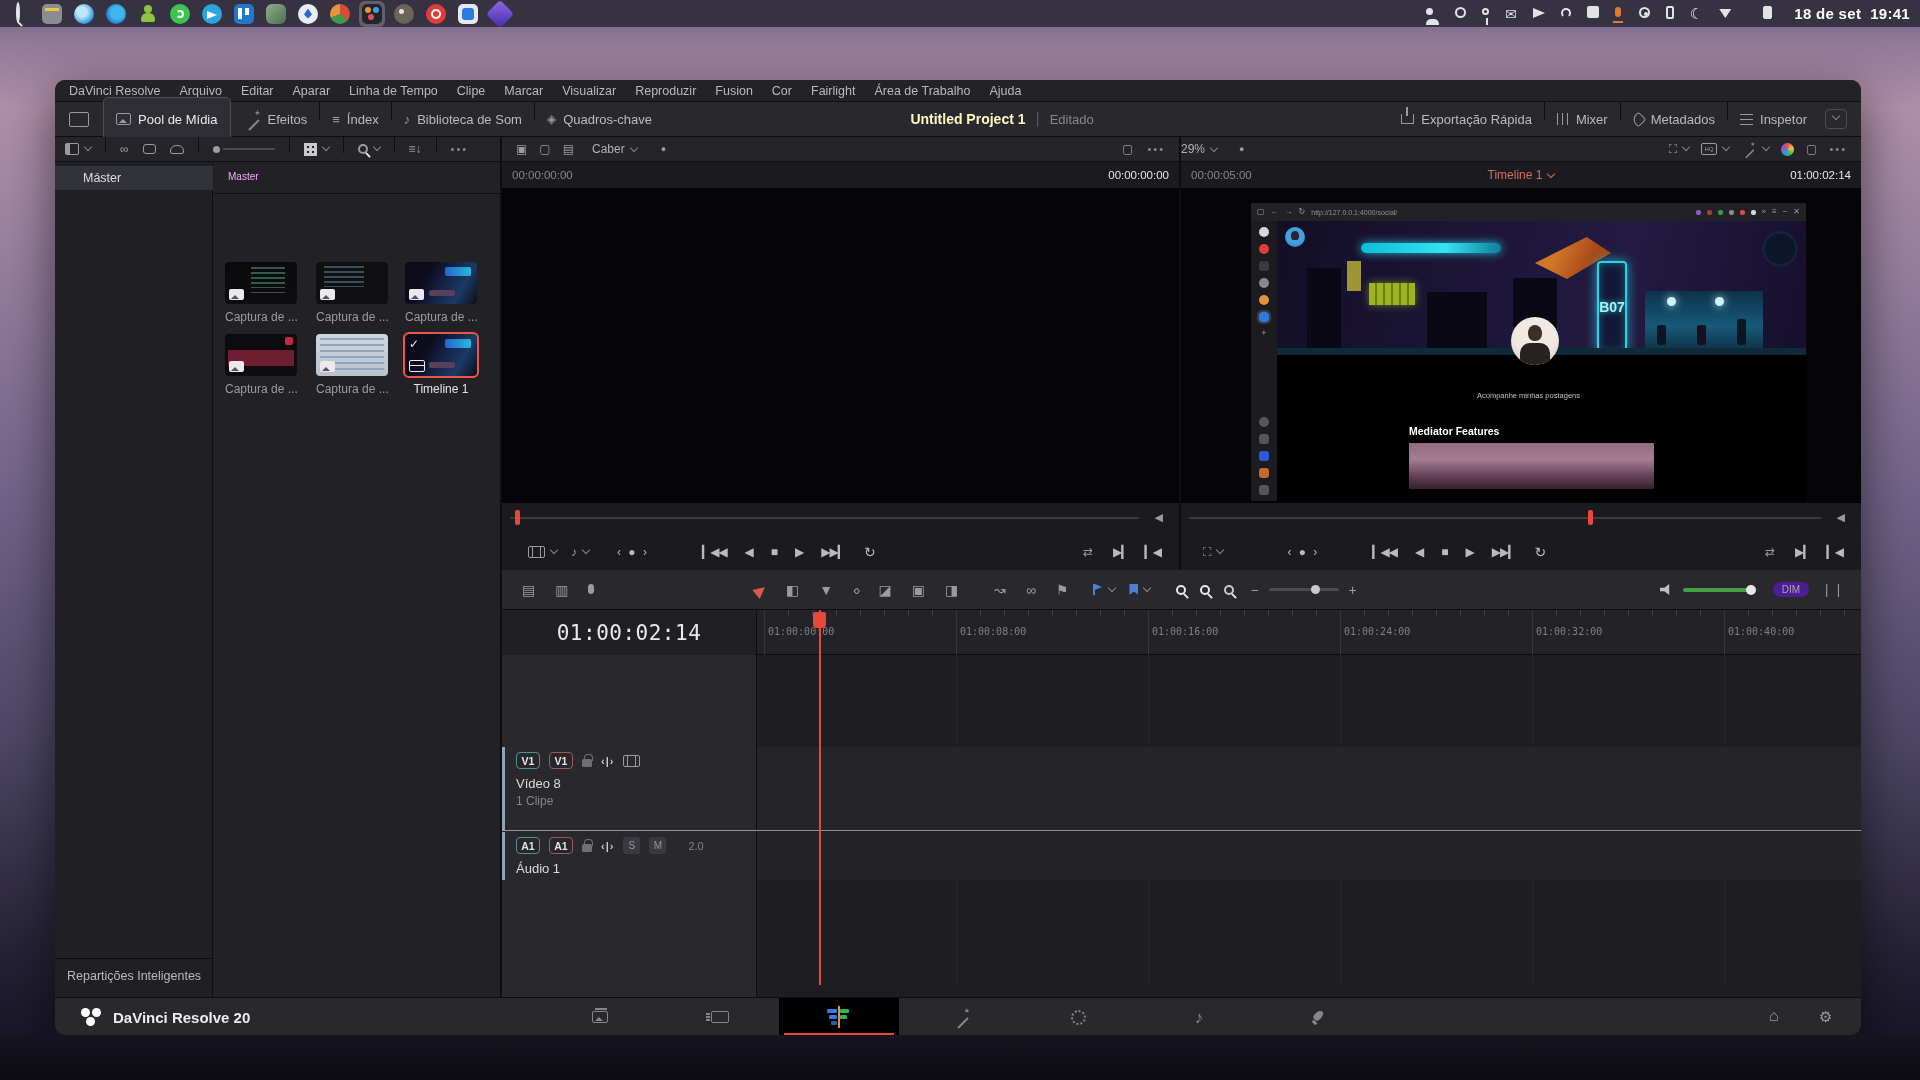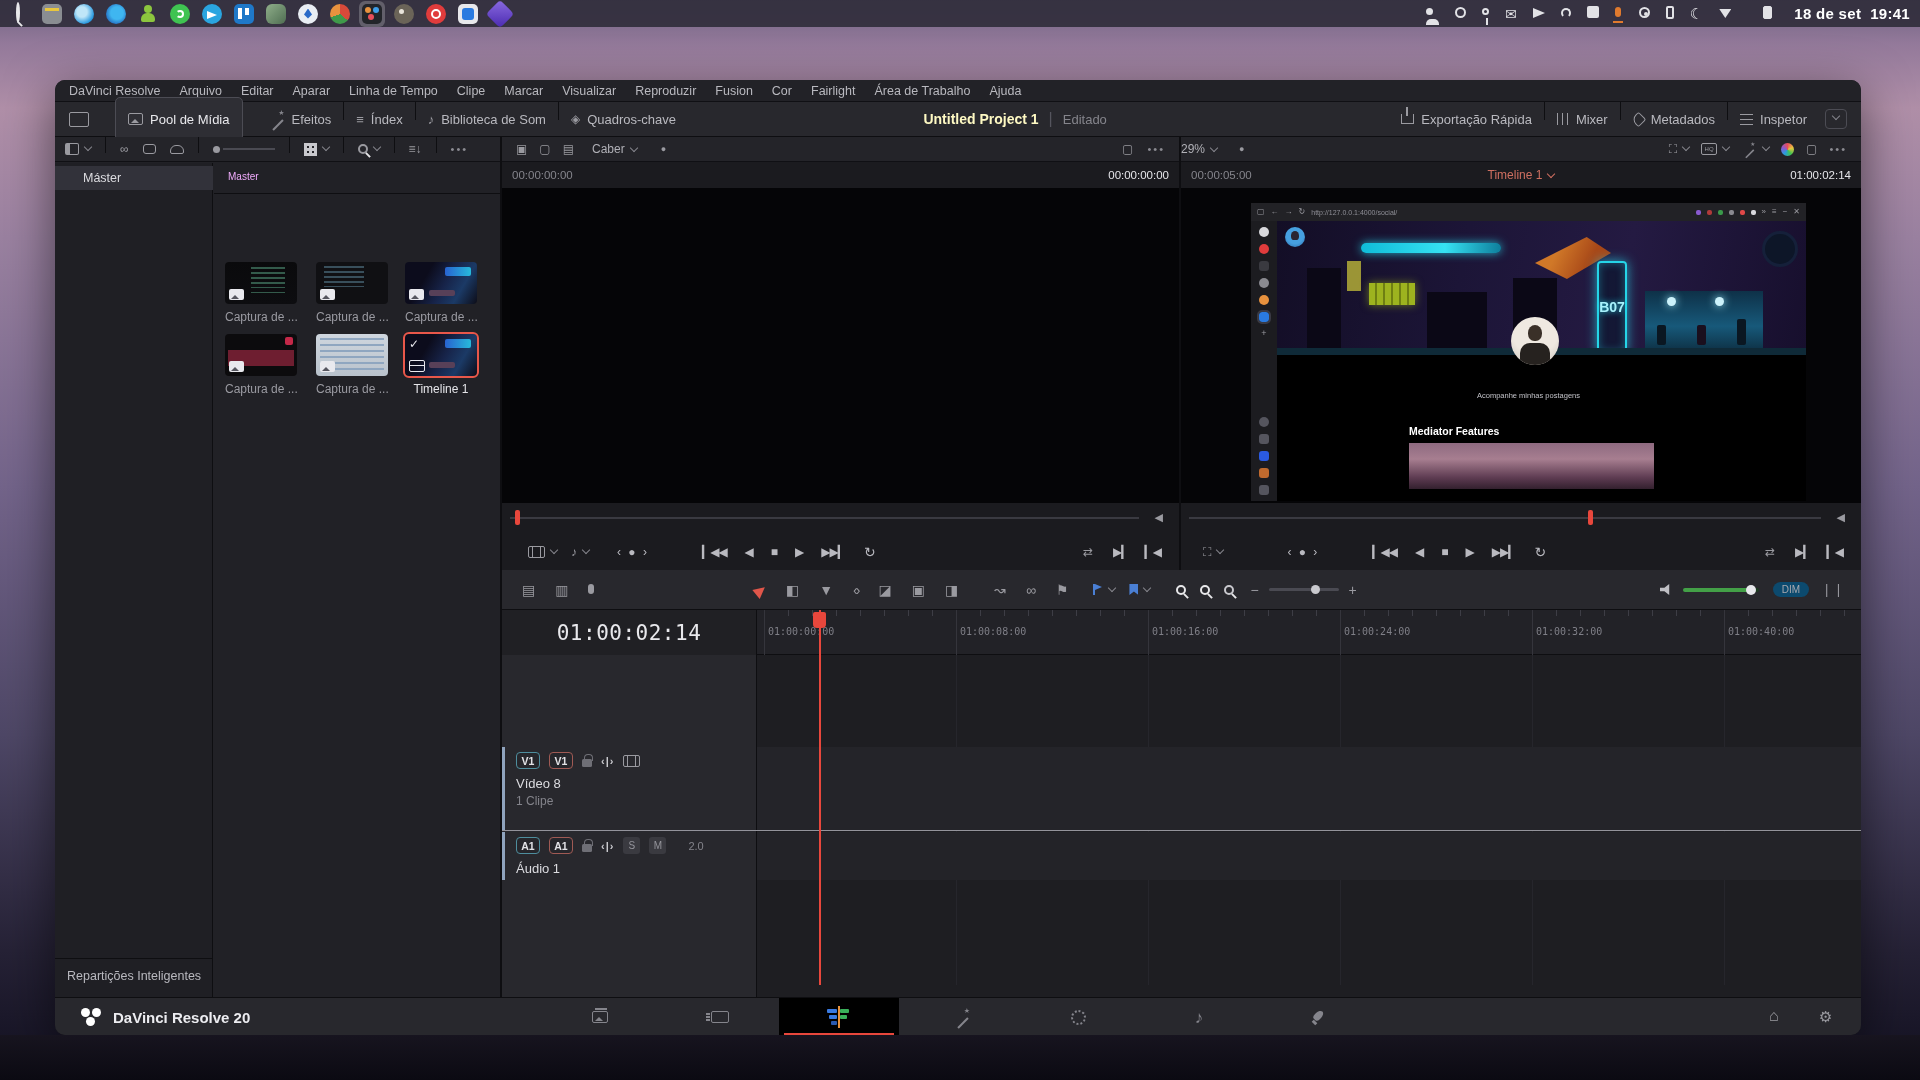--- a/index.html
+++ b/index.html
@@ -22,21 +22,21 @@
   .hl-cell{background:rgba(255,255,255,.22);border-radius:6px;padding:3px;margin:0 3px;}
   .dv-dots:before,.dv-dots:after{content:"";position:absolute;border-radius:50%;width:6px;height:6px;}
   .dv-dots:before{left:3px;top:3px;background:#e8923e;box-shadow:8px 0 0 #3e9ee8;}
   .dv-dots:after{left:6px;top:10px;background:#e84e5a;}
   
   #app{left:55px;top:80px;width:1806px;height:955px;background:#1c1c20;border-radius:10px;overflow:hidden;box-shadow:0 14px 50px rgba(0,0,0,.55);}
   #menubar{left:0;top:0;width:1806px;height:22px;background:#222227;border-bottom:1px solid #101014;display:flex;align-items:center;padding-left:14px;gap:0;}
   #menubar span{font-size:12.5px;color:#b9b9bf;margin-right:19px;white-space:nowrap;}
   #toolbar{left:0;top:22px;width:1806px;height:35px;background:#28282d;border-bottom:1px solid #0e0e11;display:flex;align-items:center;}
   .tb-btn{display:flex;align-items:center;gap:7px;color:#b9b9bf;font-size:13px;padding:0 12px;white-space:nowrap;}
-  .tb-btn.active{border:1px solid #4c4c54;background:#2e2e34;border-radius:5px;height:44px;color:#e8e8ec;margin:0 14px;}
+  .tb-btn.active{border:1px solid #4c4c54;background:#2e2e34;border-radius:5px;height:44px;color:#e8e8ec;margin:0 2px;}
   .ibox{width:15px;height:12px;border:1.5px solid #9a9aa0;border-radius:2px;position:relative;}
   .ibox:after{content:"";position:absolute;left:2px;bottom:1px;border-left:4px solid transparent;border-right:4px solid transparent;border-bottom:4px solid #9a9aa0;}
   
   #mp{left:0;top:57px;width:445px;height:860px;background:#212126;}
   #mp-toolbar{left:0;top:0;width:445px;height:25px;border-bottom:1px solid #101014;display:flex;align-items:center;gap:14px;padding:0 10px;background:#242429;}
   #bins{left:0;top:26px;width:158px;height:834px;background:#1f1f24;border-right:1px solid #0e0e11;}
   .bin-row{left:0;top:3px;width:158px;height:24px;background:#32323a;color:#dcdce0;font-size:12.5px;display:flex;align-items:center;padding-left:28px;}
   #bin-content{left:159px;top:26px;width:286px;height:834px;}
   .clip-card{width:72px;position:absolute;}
   .thumb{width:72px;height:42px;border-radius:4px;position:relative;overflow:hidden;background:#000;}
@@ -106,21 +106,21 @@
   .flagic{width:11px;height:11px;position:relative;}
   .flagic:before{content:"";position:absolute;left:1px;top:0;width:1.5px;height:11px;background:#4a7fd4;}
   .flagic:after{content:"";position:absolute;left:3px;top:0;width:0;height:0;border-top:3.5px solid transparent;border-bottom:3.5px solid transparent;border-left:7px solid #4a7fd4;}
   .markic{width:9px;height:11px;background:#4a7fd4;clip-path:polygon(0 0,100% 0,100% 100%,50% 68%,0 100%);}
   .slider{position:relative;height:3px;background:#4a4a52;border-radius:2px;}
   .knob{position:absolute;top:-3px;width:9px;height:9px;border-radius:50%;background:#c9c9ce;}
   .spk{width:13px;height:11px;background:#bfbfc4;clip-path:polygon(0 35%,35% 35%,72% 0,72% 100%,35% 65%,0 65%);}
   .vol-track{position:relative;width:76px;height:4px;border-radius:2px;background:#1d3a22;}
   .vol-fill{position:absolute;left:0;top:0;height:4px;width:68px;background:#43a047;border-radius:2px;}
   .vol-knob{position:absolute;left:63px;top:-3px;width:10px;height:10px;border-radius:50%;background:#e8e8ec;}
-  .dimbtn{padding:2px 9px;border-radius:9px;background:#0c4a6e;color:#a8a8ae;font-size:10px;}
+  .dimbtn{padding:2px 9px;border-radius:9px;background:#4c1d95;color:#a8a8ae;font-size:10px;}
   
   #tl{left:447px;top:530px;width:1359px;height:387px;background:#1e1e22;}
   #tcbox{left:0;top:0;width:255px;height:45px;background:#202024;border-right:1px solid #0e0e11;display:flex;align-items:center;justify-content:center;color:#e8e8ec;font-size:21px;font-family:"DejaVu Sans Mono","Liberation Mono",monospace;letter-spacing:.5px;}
   #ruler{left:255px;top:0;width:1104px;height:45px;background:#222227;border-bottom:1px solid #0e0e11;}
   #ruler .mticks{position:absolute;left:7px;top:0;width:1090px;height:6px;background:repeating-linear-gradient(90deg,#3d3d45 0 1px,transparent 1px 24px);}
   .tick-lbl{position:absolute;top:16px;font-size:10px;color:#7f7f87;white-space:nowrap;font-family:"DejaVu Sans Mono","Liberation Mono",monospace;}
   .tick-ln{position:absolute;top:0;width:1px;height:45px;background:#35353c;}
   #lanes{left:0;top:45px;width:1359px;height:342px;}
   #thead{position:absolute;left:0;top:0;width:255px;height:342px;background:#28282d;border-right:1px solid #0e0e11;}
   .lane{position:absolute;left:255px;width:1104px;}

